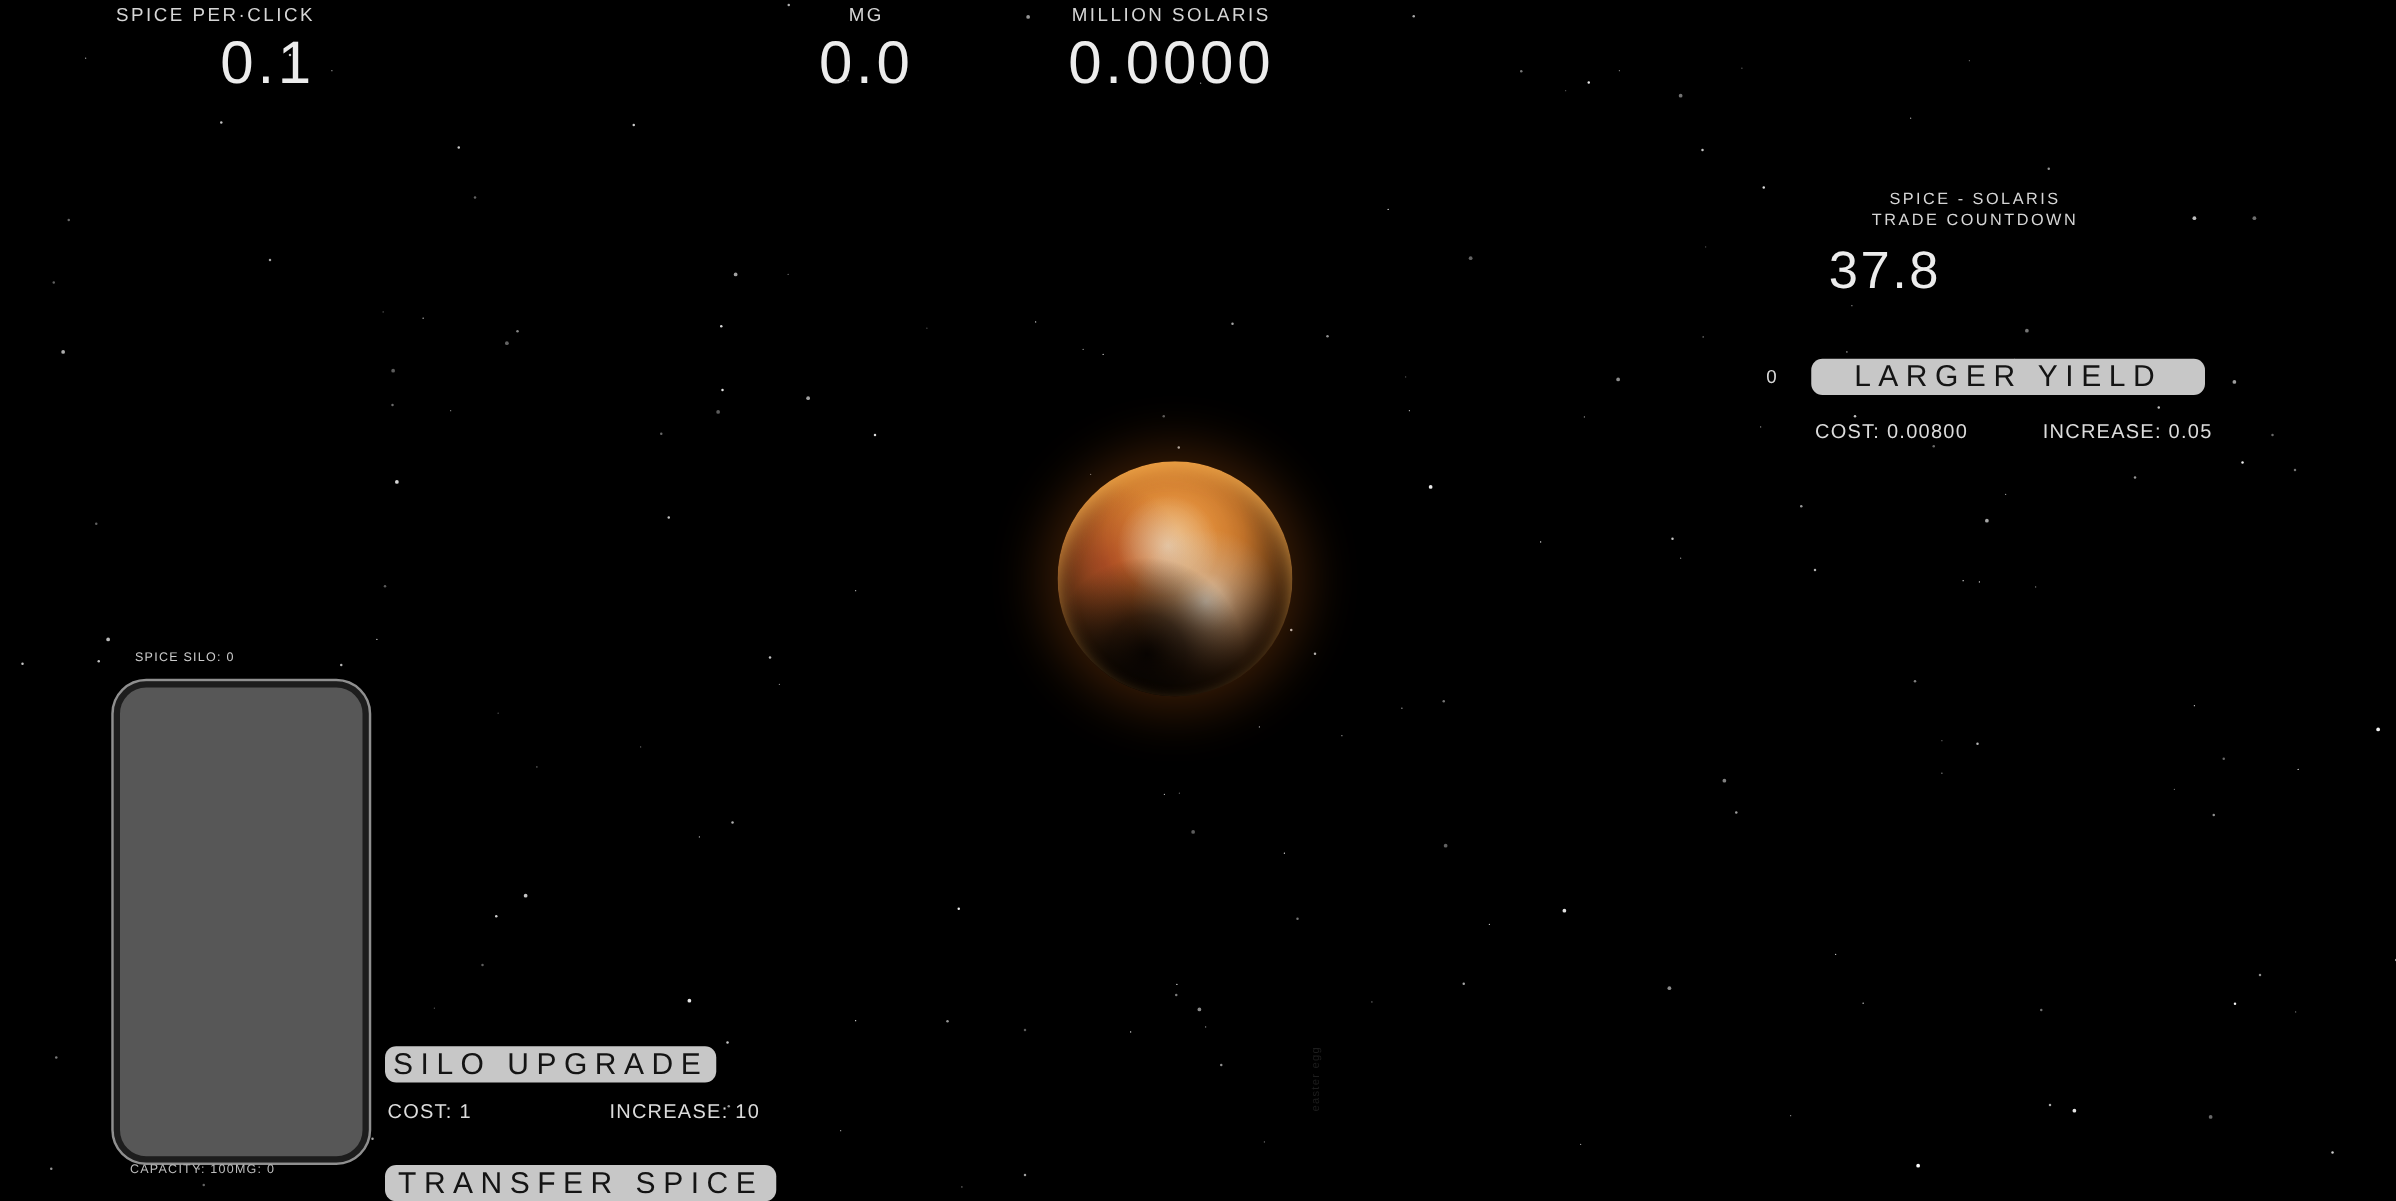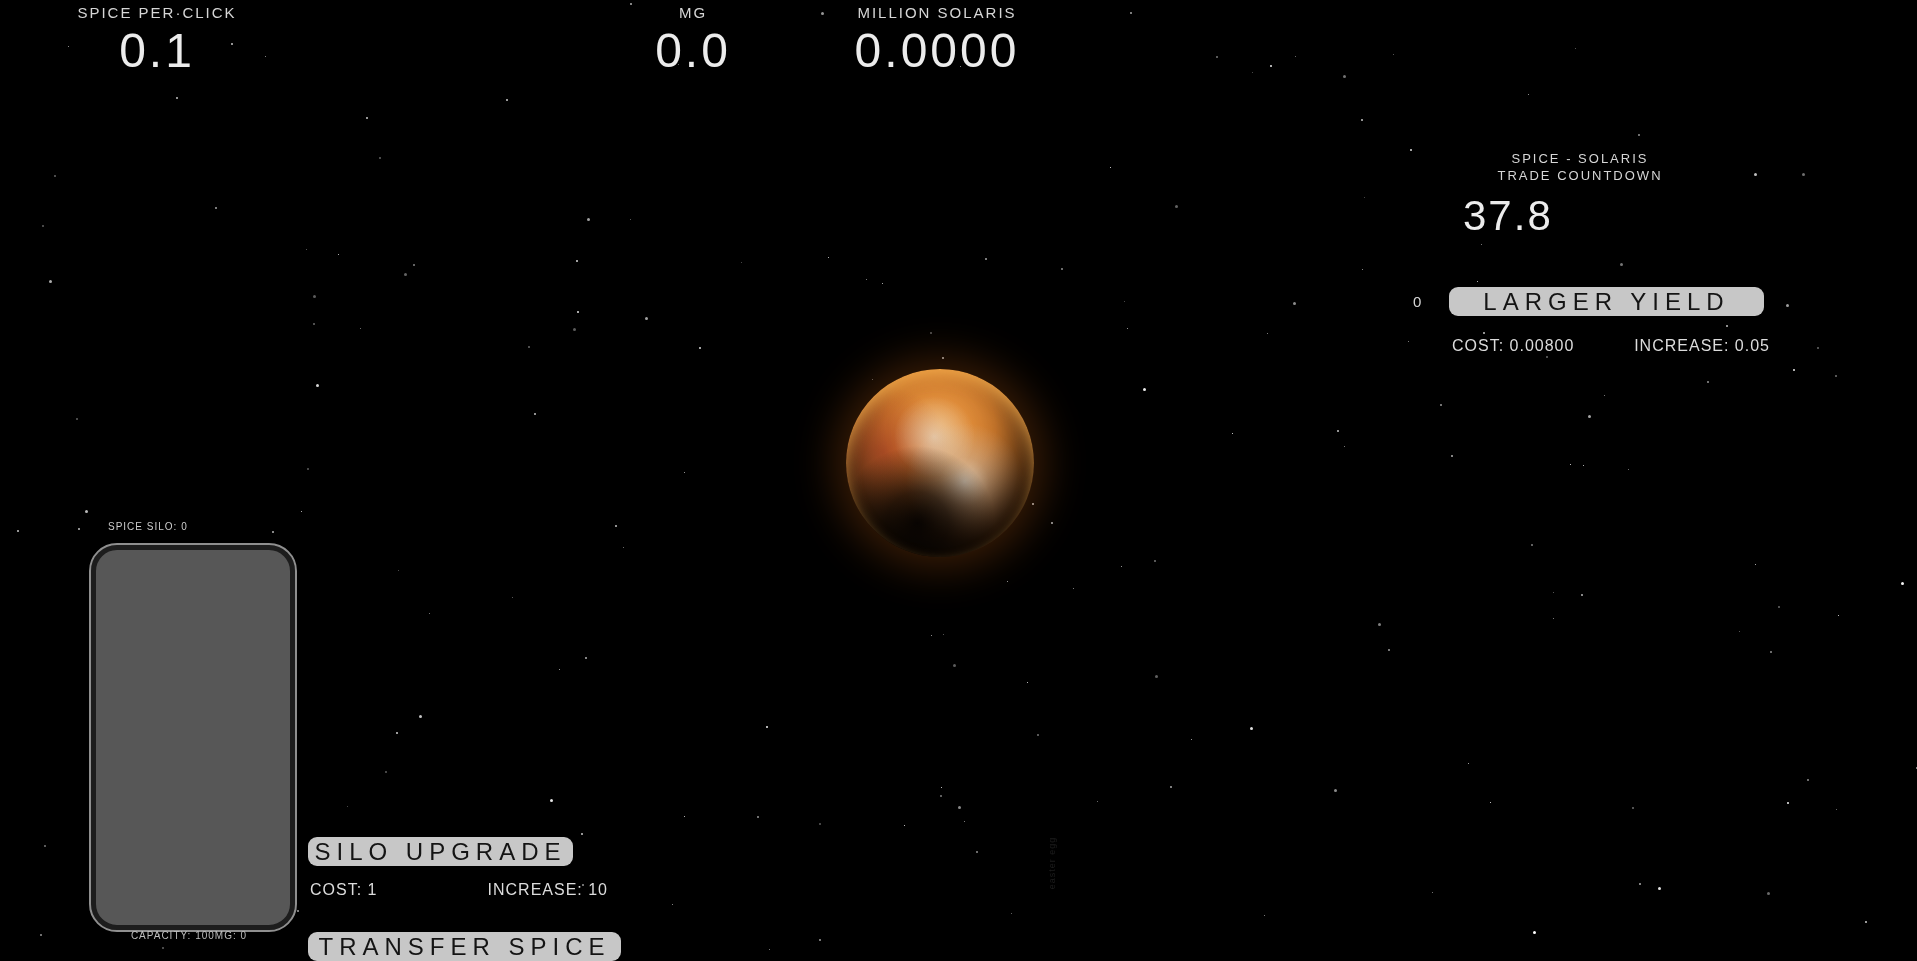--- a/index.html
+++ b/index.html
@@ -34,21 +34,21 @@
       radial-gradient(circle at 20% 44%, rgba(152,44,32,0.55) 0%, rgba(152,44,32,0) 36%),
       radial-gradient(circle at 50% 30%, #eb9c46 0%, #d57e2e 34%, #8d4f1d 68%, #3a2310 100%);
     box-shadow:0 0 42px 12px rgba(205,100,22,0.28),
                inset 0 8px 16px -2px rgba(255,180,80,0.85),
                inset -6px -30px 50px rgba(0,0,0,0.9);}
   
   .silo-label{position:absolute;left:108px;top:521px;font-size:10px;letter-spacing:1px;color:#cccccc;}
   .silo{position:absolute;left:91px;top:545px;width:194px;height:375px;border-radius:26px;
         background:var(--silo-fill,#575757);border:5px solid #1d1d1d;outline:2px solid #8f8f8f;}
   .silo-caption{position:absolute;left:104px;top:930px;width:170px;display:flex;
-                justify-content:center;font-size:10px;letter-spacing:1px;color:#bdbdbd;}
+                justify-content:flex-start;font-size:10px;letter-spacing:1px;color:#bdbdbd;}
   
   .easter{position:absolute;left:1012px;top:858px;width:80px;text-align:center;
           transform:rotate(-90deg);font-size:9px;color:#1d1d1d;letter-spacing:1px;}
 </style>
 </head>
 <body>
 
 <div class="stage">
   <div class="starfield">
       <div class="star" style="left: 1553px; top: 618px; width: 1px; height: 1px; opacity: 0.63;"></div>
@@ -231,21 +231,21 @@
       <div class="star" style="left: 672px; top: 904px; width: 1px; height: 1px; opacity: 0.67;"></div>
       <div class="star" style="left: 1097px; top: 801px; width: 1px; height: 1px; opacity: 0.55;"></div>
       <div class="star" style="left: 1334px; top: 789px; width: 3px; height: 3px; opacity: 0.55;"></div>
       <div class="star" style="left: 1836px; top: 809px; width: 1px; height: 1px; opacity: 0.51;"></div>
       <div class="star" style="left: 1017px; top: 462px; width: 3px; height: 3px; opacity: 0.94;"></div>
       <div class="star" style="left: 976px; top: 851px; width: 2px; height: 2px; opacity: 0.56;"></div>
       <div class="star" style="left: 40px; top: 934px; width: 2px; height: 2px; opacity: 0.58;"></div>
       <div class="star" style="left: 1143px; top: 388px; width: 3px; height: 3px; opacity: 0.92;"></div>
     </div>
 
-  <div class="stat" style="left:62px;width:190px;">
+  <div class="stat" style="left:62px;width:190px;text-align:right;">
     <div class="stat-label">SPICE PER·CLICK</div>
     <div class="stat-value">0.1</div>
   </div>
   <div class="stat" style="left:628px;width:130px;">
     <div class="stat-label">MG</div>
     <div class="stat-value">0.0</div>
   </div>
   <div class="stat" style="left:827px;width:220px;">
     <div class="stat-label">MILLION SOLARIS</div>
     <div class="stat-value">0.0000</div>

